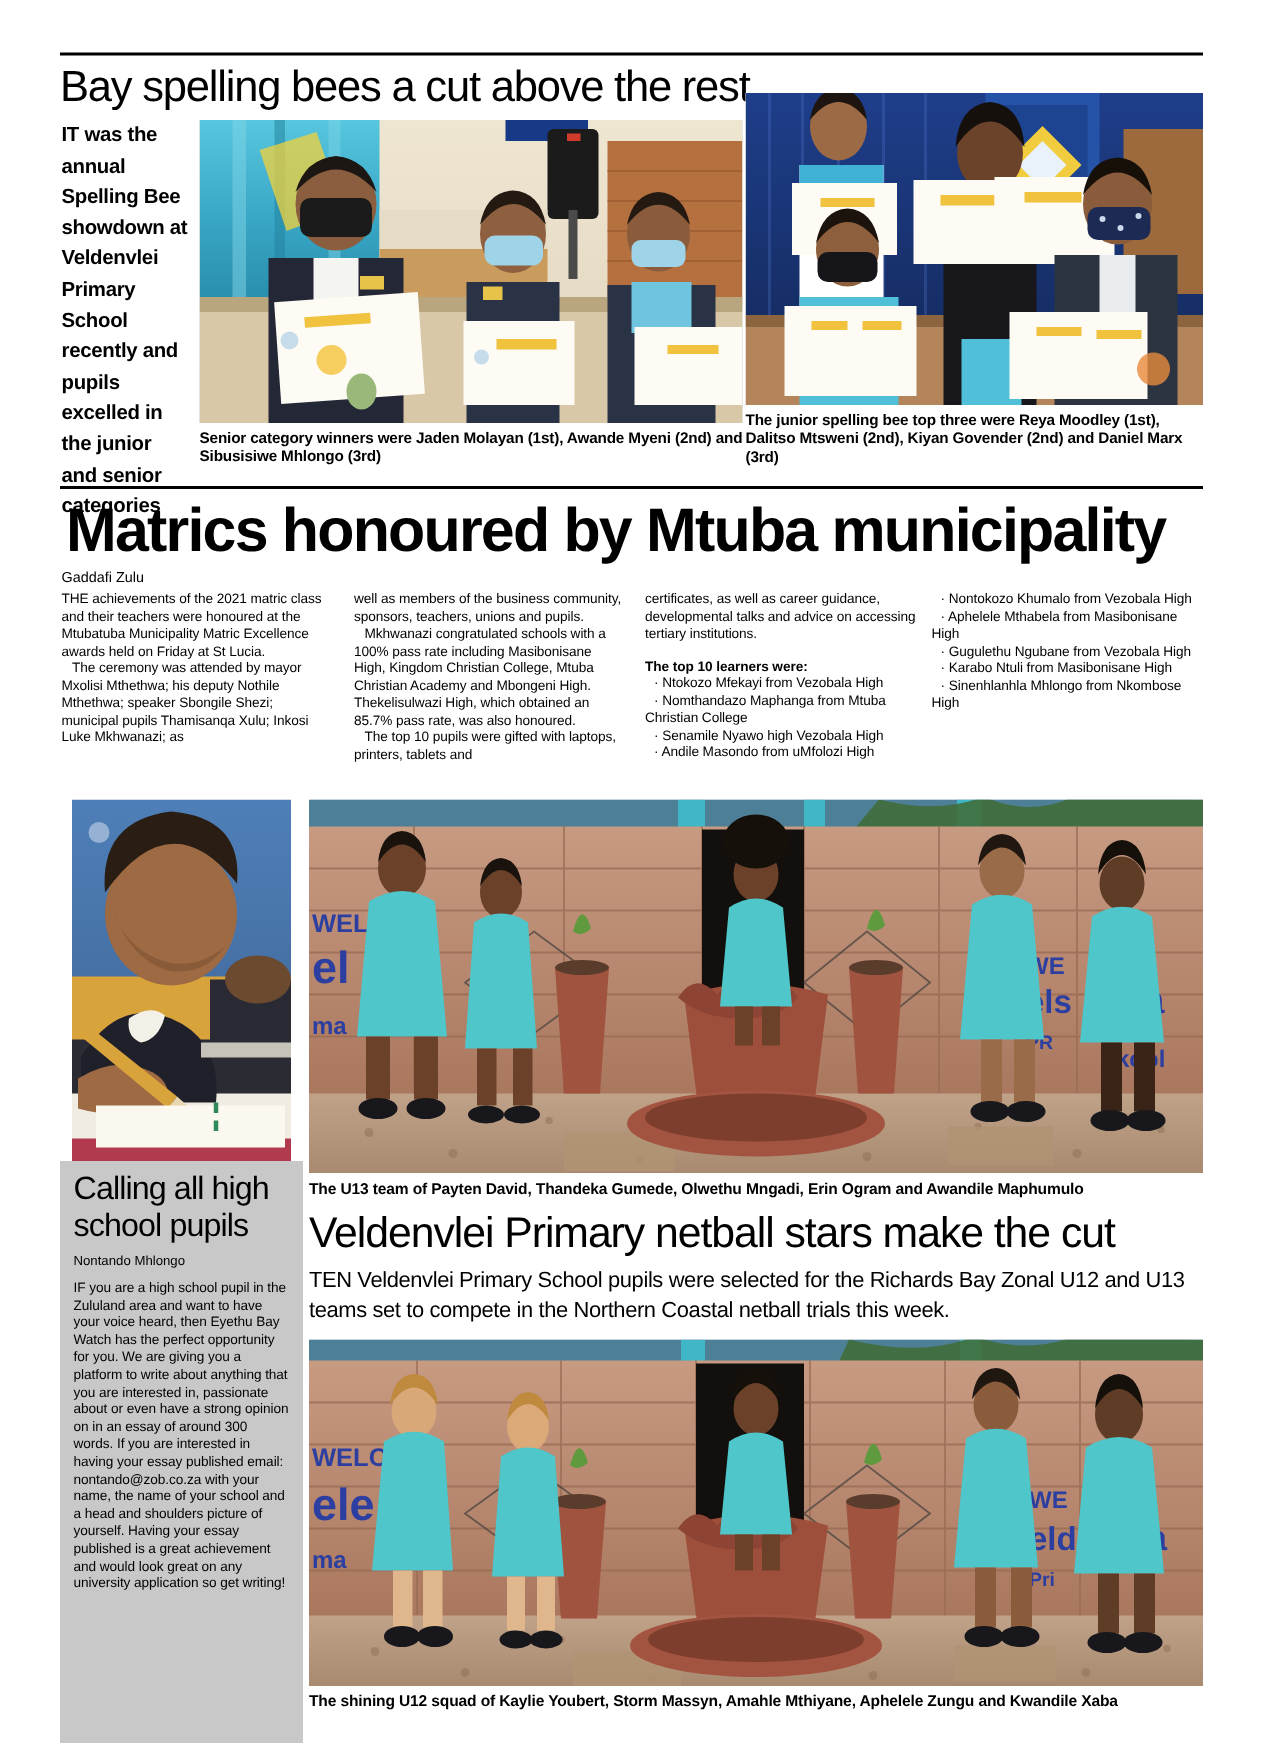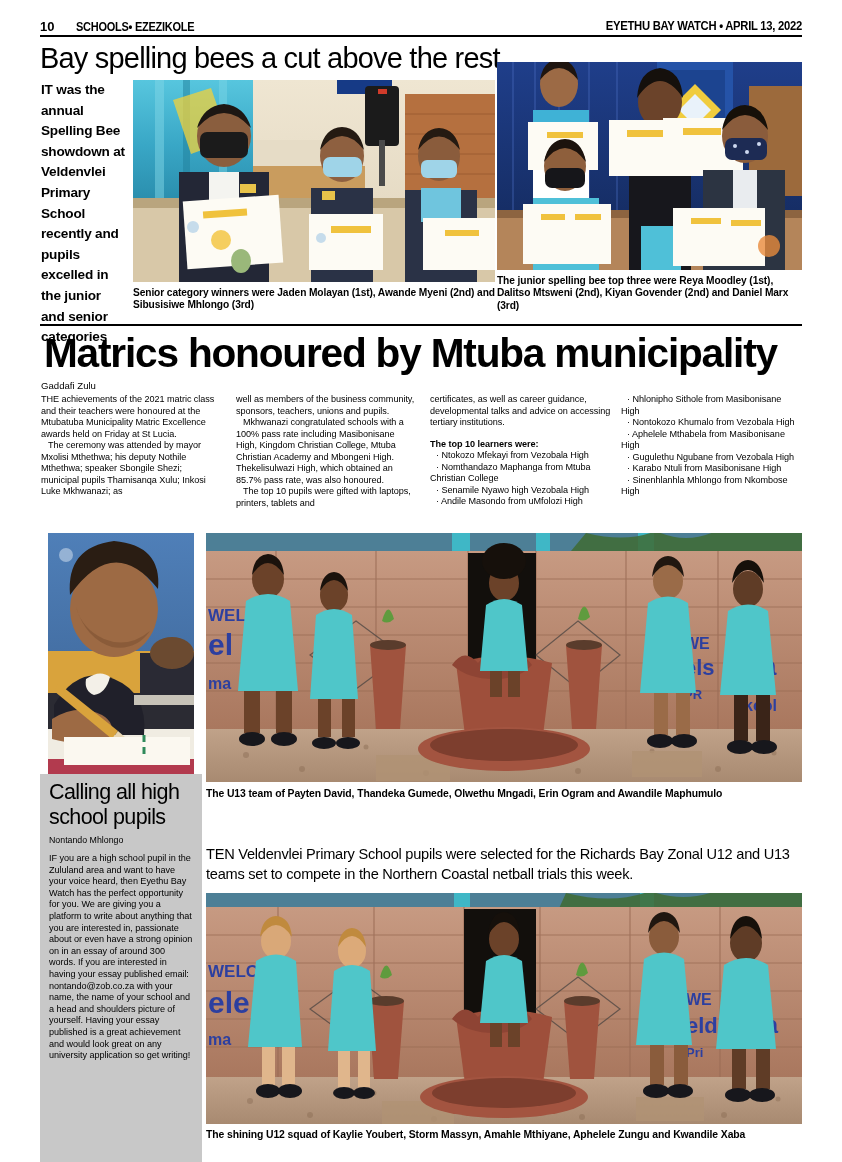--- a/index.html
+++ b/index.html
@@ -198,27 +198,20 @@
   }
 
   #photo-u12 { left: 206px; top: 893px; width: 596px; height: 231px; }
   #cap-u12 { left: 206px; top: 1129px; width: 596px; font-size: 10.4px; }
 </style>
 </head>
 <body>
 
 <div class="page">
 
-  <div class="masthead">
-    <div class="masthead-left">
-      <span class="folio">10</span>
-      <span class="section-name">SCHOOLS• EZEZIKOLE</span>
-    </div>
-    <div class="masthead-right">EYETHU BAY WATCH • APRIL 13, 2022</div>
-  </div>
   <div class="rule-top"></div>
 
   <h1 class="hl-spelling">Bay spelling bees a cut above the rest</h1>
   <div class="intro-col">IT was the annual Spelling Bee showdown at Veldenvlei Primary School recently and pupils excelled in the junior and senior categories</div>
 
   <div class="photo" id="photo-senior">
     <svg width="362" height="202" viewBox="0 0 362 202" preserveAspectRatio="none">
       <defs>
         <linearGradient id="gcurt" x1="0" y1="0" x2="0" y2="1">
           <stop offset="0" stop-color="#57c6de"></stop>
@@ -381,21 +374,20 @@
     <div class="bcol" id="bcol3">
       <p>certificates, as well as career guidance, developmental talks and advice on accessing tertiary institutions.</p>
       <p class="spacer"></p>
       <p class="bold">The top 10 learners were:</p>
       <p class="bullet">· Ntokozo Mfekayi from Vezobala High</p>
       <p class="bullet">· Nomthandazo Maphanga from Mtuba Christian College</p>
       <p class="bullet">· Senamile Nyawo high Vezobala High</p>
       <p class="bullet">· Andile Masondo from uMfolozi High</p>
     </div>
     <div class="bcol" id="bcol4">
-      <p class="bullet">· Nhlonipho Sithole from Masibonisane High</p>
       <p class="bullet">· Nontokozo Khumalo from Vezobala High</p>
       <p class="bullet">· Aphelele Mthabela from Masibonisane High</p>
       <p class="bullet">· Gugulethu Ngubane from Vezobala High</p>
       <p class="bullet">· Karabo Ntuli from Masibonisane High</p>
       <p class="bullet">· Sinenhlanhla Mhlongo from Nkombose High</p>
     </div>
   </div>
 
   <div class="photo" id="photo-writer">
     <svg width="146" height="241" viewBox="0 0 146 241" preserveAspectRatio="none">
@@ -563,20 +555,21 @@
         <path d="M522 78 q20 -13 40 0 l8 84 l-56 0 Z" fill="#4fc6c9"></path>
         <rect x="528" y="162" width="14" height="46" fill="#3a2418"></rect>
         <rect x="550" y="162" width="14" height="46" fill="#3a2418"></rect>
         <ellipse cx="534" cy="214" rx="13" ry="7" fill="#17171c"></ellipse>
         <ellipse cx="558" cy="214" rx="13" ry="7" fill="#17171c"></ellipse>
       </g>
     </svg>
   </div>
   <div class="caption" id="cap-u13">The U13 team of Payten David, Thandeka Gumede, Olwethu Mngadi, Erin Ogram and Awandile Maphumulo</div>
 
+  <h1 class="hl-netball">Veldenvlei Primary netball stars make the cut</h1>
   <div class="netball-lede">TEN Veldenvlei Primary School pupils were selected for the Richards Bay Zonal U12 and U13 teams set to compete in the Northern Coastal netball trials this week.</div>
 
   <div class="photo" id="photo-u12">
     <svg width="596" height="231" viewBox="0 0 596 231" preserveAspectRatio="none">
       <defs>
         <linearGradient id="gwall12" x1="0" y1="0" x2="0" y2="1">
           <stop offset="0" stop-color="#c79a82"></stop>
             <stop offset="1" stop-color="#a9775e"></stop>
         </linearGradient>
         <linearGradient id="gground12" x1="0" y1="0" x2="0" y2="1">

